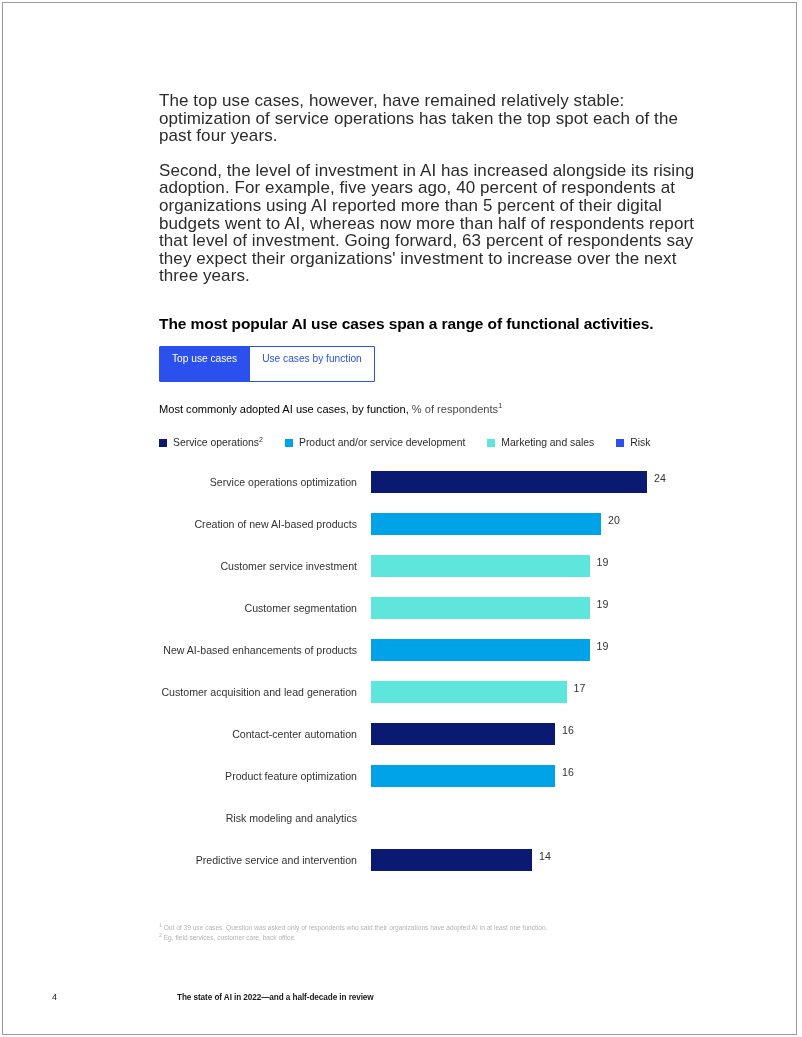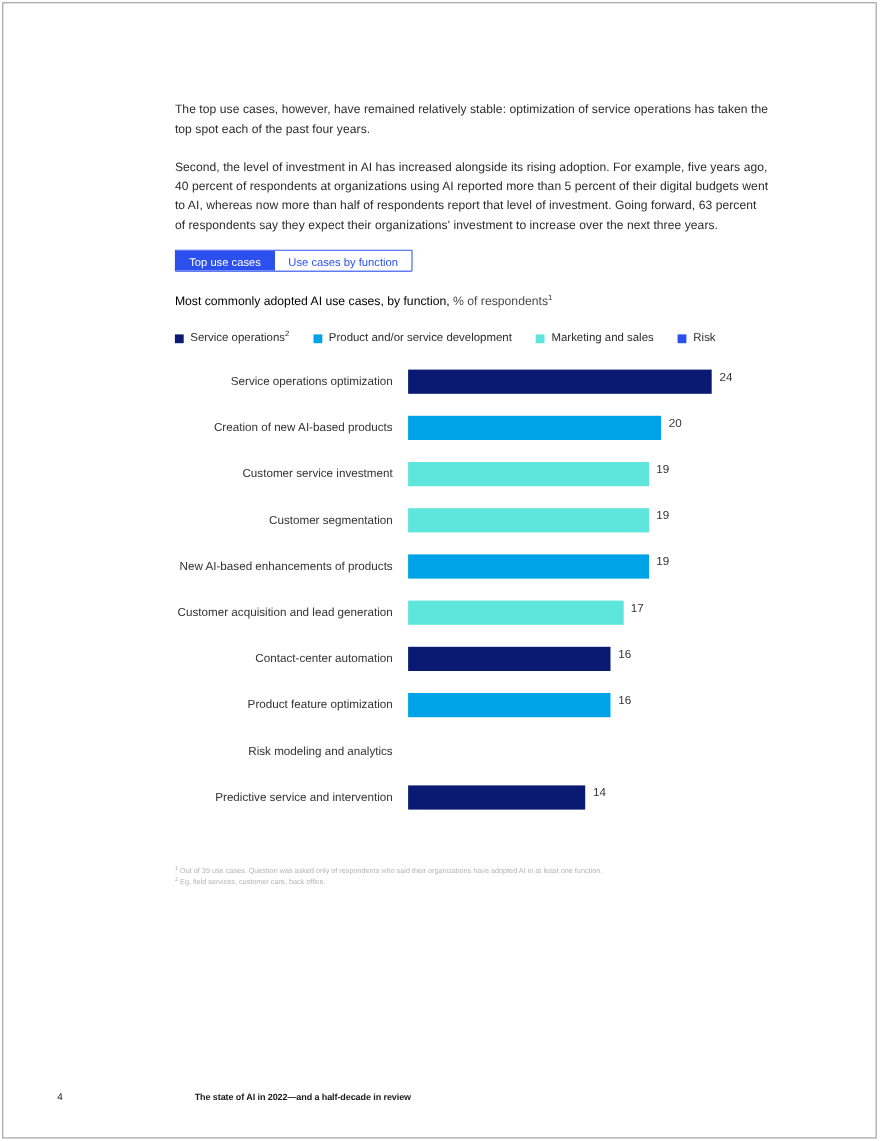--- a/index.html
+++ b/index.html
@@ -31,21 +31,21 @@
   }
   .content {
     position: absolute;
     left: 159px;
     top: 92px;
     width: 540px;
   }
 
   
   .para {
-    font-size: 11px;
+    font-size: 17px;
     line-height: 17.6px;
     color: #2b2b2b;
     letter-spacing: 0.005em;
     margin: 0 0 17px 0;
   }
   .para:last-of-type { margin-bottom: 0; }
 
   
   .exhibit-title {
     font-size: 15.5px;
@@ -59,21 +59,21 @@
   
   .tabs {
     display: inline-flex;
     margin-top: 12px;
     border: 1px solid #2b50ee;
     border-radius: 1px;
     overflow: hidden;
   }
   .tab {
     font-size: 10.2px;
-    padding: 5px 12px 0 12px;
+    padding: 5px 12px 16px 12px;
     line-height: 13px;
     cursor: pointer;
     white-space: nowrap;
     background: #ffffff;
     color: #2b50ee;
     border-right: 1px solid #2b50ee;
   }
   .tab:last-child { border-right: none; }
   .tab.active {
     background: #2b50ee;
@@ -194,20 +194,21 @@
 <body>
 
 <div class="page">
   <div class="page-frame"></div>
 
   <div class="content">
 
     <p class="para">The top use cases, however, have remained relatively stable: optimization of service operations has taken the top spot each of the past four years.</p>
     <p class="para">Second, the level of investment in AI has increased  alongside its rising adoption. For example, five years ago, 40 percent of respondents at organizations using AI reported more than 5 percent of their digital budgets went to AI, whereas now more than half of respondents report that level of investment. Going forward, 63 percent of respondents say they expect their organizations' investment to increase over the next three years.</p>
 
+    <h2 class="exhibit-title">The most popular AI use cases span a range of functional activities.</h2>
 
     <div class="tabs" id="tab-group">
         <div class="tab active">Top use cases</div>
         <div class="tab">Use cases by function</div>
       </div>
 
     <div class="chart-subtitle">
       <span class="bold">Most commonly adopted AI use cases, by function,</span><span class="light"> % of respondents</span><sup>1</sup>
     </div>
 

